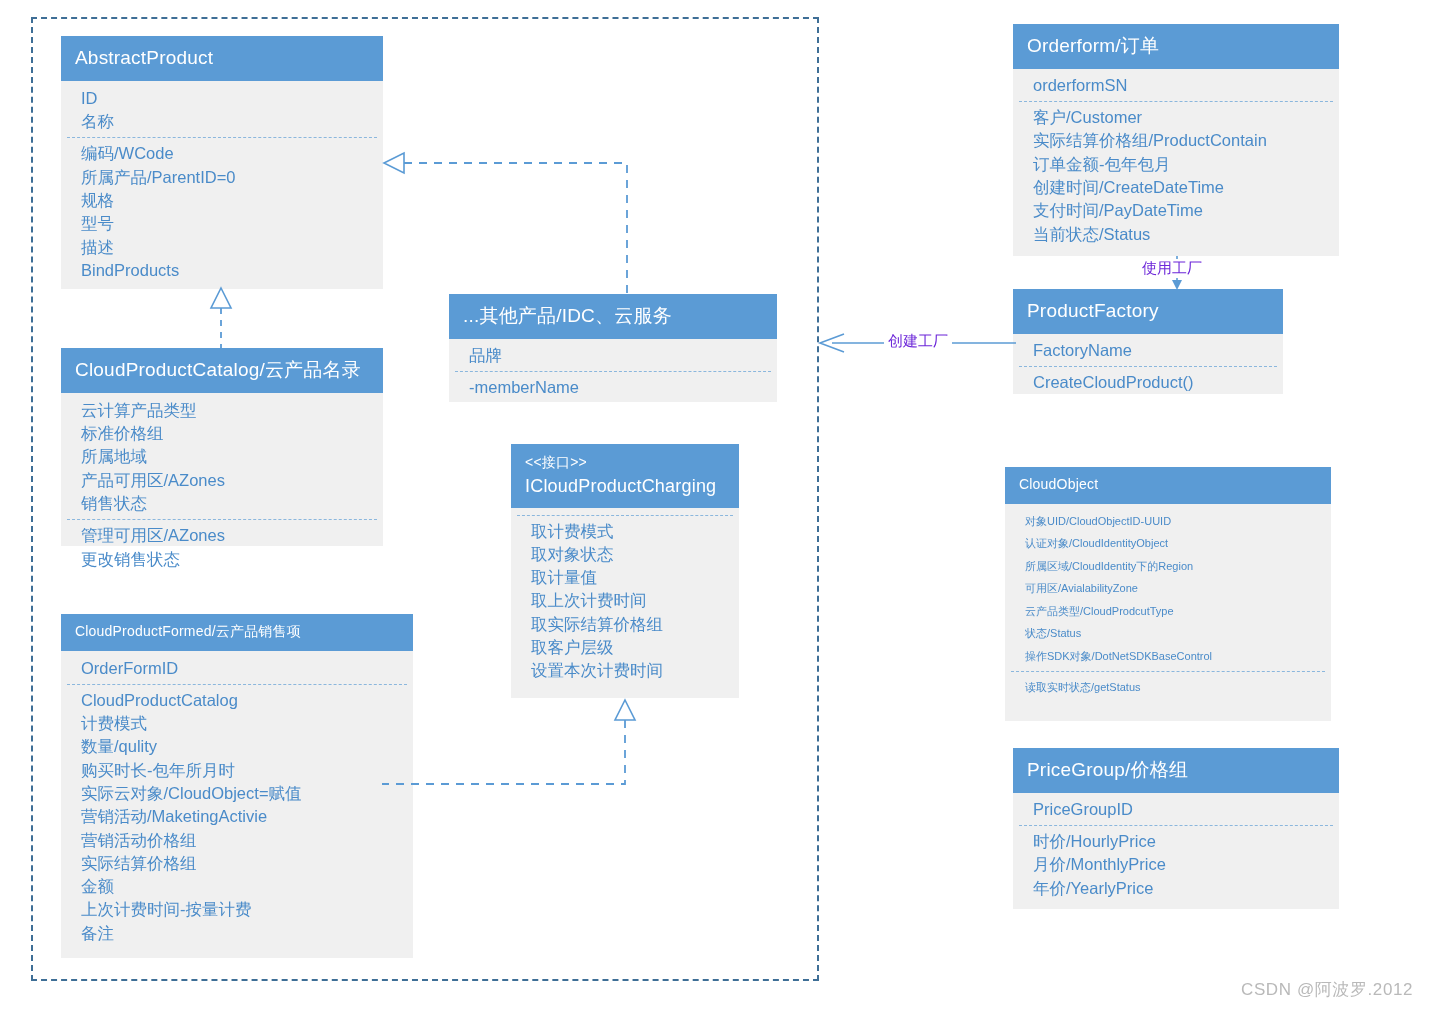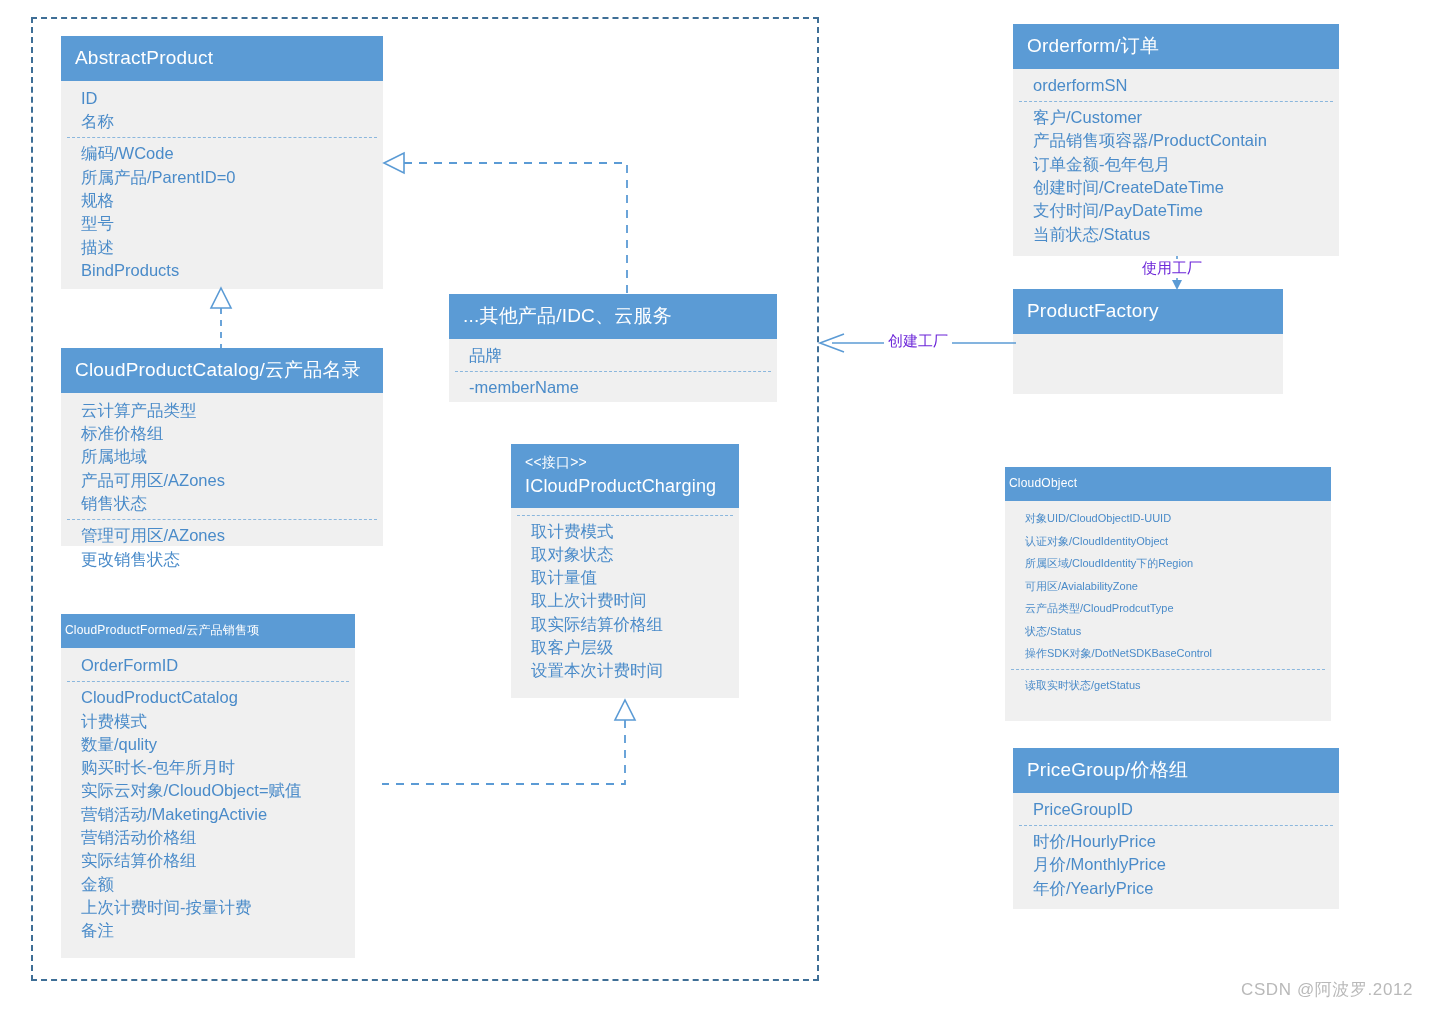--- a/index.html
+++ b/index.html
@@ -32,21 +32,21 @@
   }
   .uml-head {
     background: #5B9BD5;
     color: #ffffff;
     font-size: 19px;
     padding: 10px 14px 11px 14px;
     line-height: 1.25;
     letter-spacing: .2px;
     box-sizing: border-box;
   }
-  .uml-head.small  { font-size: 12px; padding: 9px 14px 10px 4px;}
+  .uml-head.small  { font-size: 14px; padding: 9px 14px 10px 14px;}
   .uml-head.iface  { font-size: 18px; padding: 8px 14px 10px 14px;}
   .uml-head .stereo {
     display: block;
     font-size: 14px;
     line-height: 1.5;
     margin-bottom: 2px;
   }
   .uml-body {
     padding: 6px 0 10px 0;
     box-sizing: border-box;
@@ -119,21 +119,21 @@
       <div class="uml-row">标准价格组</div>
       <div class="uml-row">所属地域</div>
       <div class="uml-row">产品可用区/AZones</div>
       <div class="uml-row">销售状态</div>
       <div class="sep"></div>
       <div class="uml-row">管理可用区/AZones</div>
       <div class="uml-row">更改销售状态</div>
     </div>
   </div>
 
-  <div class="uml-box" style="left:61px; top:614px; width:294px; height:344px;">
+  <div class="uml-box" style="left:61px; top:614px; width:352px; height:344px;">
     <div class="uml-head small">CloudProductFormed/云产品销售项</div>
     <div class="uml-body">
       <div class="uml-row">OrderFormID</div>
       <div class="sep"></div>
       <div class="uml-row">CloudProductCatalog</div>
       <div class="uml-row">计费模式</div>
       <div class="uml-row">数量/qulity</div>
       <div class="uml-row">购买时长-包年所月时</div>
       <div class="uml-row">实际云对象/CloudObject=赋值</div>
       <div class="uml-row">营销活动/MaketingActivie</div>
@@ -170,30 +170,35 @@
       <div class="uml-row">设置本次计费时间</div>
     </div>
   </div>
 
   <div class="uml-box" style="left:1013px; top:24px; width:326px; height:232px;">
     <div class="uml-head">Orderform/订单</div>
     <div class="uml-body tight">
       <div class="uml-row">orderformSN</div>
       <div class="sep"></div>
       <div class="uml-row">客户/Customer</div>
-      <div class="uml-row">产品销售项容器/ProductContain</div>
+      <div class="uml-row">实际结算价格组/ProductContain</div>
       <div class="uml-row">订单金额-包年包月</div>
       <div class="uml-row">创建时间/CreateDateTime</div>
       <div class="uml-row">支付时间/PayDateTime</div>
       <div class="uml-row">当前状态/Status</div>
     </div>
   </div>
 
   <div class="uml-box" style="left:1013px; top:289px; width:270px; height:105px;">
     <div class="uml-head">ProductFactory</div>
+    <div class="uml-body tight">
+      <div class="uml-row">FactoryName</div>
+      <div class="sep"></div>
+      <div class="uml-row">CreateCloudProduct()</div>
+    </div>
   </div>
 
   <div class="uml-box" style="left:1005px; top:467px; width:326px; height:254px;">
     <div class="uml-head small">CloudObject</div>
     <div class="uml-body">
       <div class="uml-row sm">对象UID/CloudObjectID-UUID</div>
       <div class="uml-row sm">认证对象/CloudIdentityObject</div>
       <div class="uml-row sm">所属区域/CloudIdentity下的Region</div>
       <div class="uml-row sm">可用区/AvialabilityZone</div>
       <div class="uml-row sm">云产品类型/CloudProdcutType</div>

